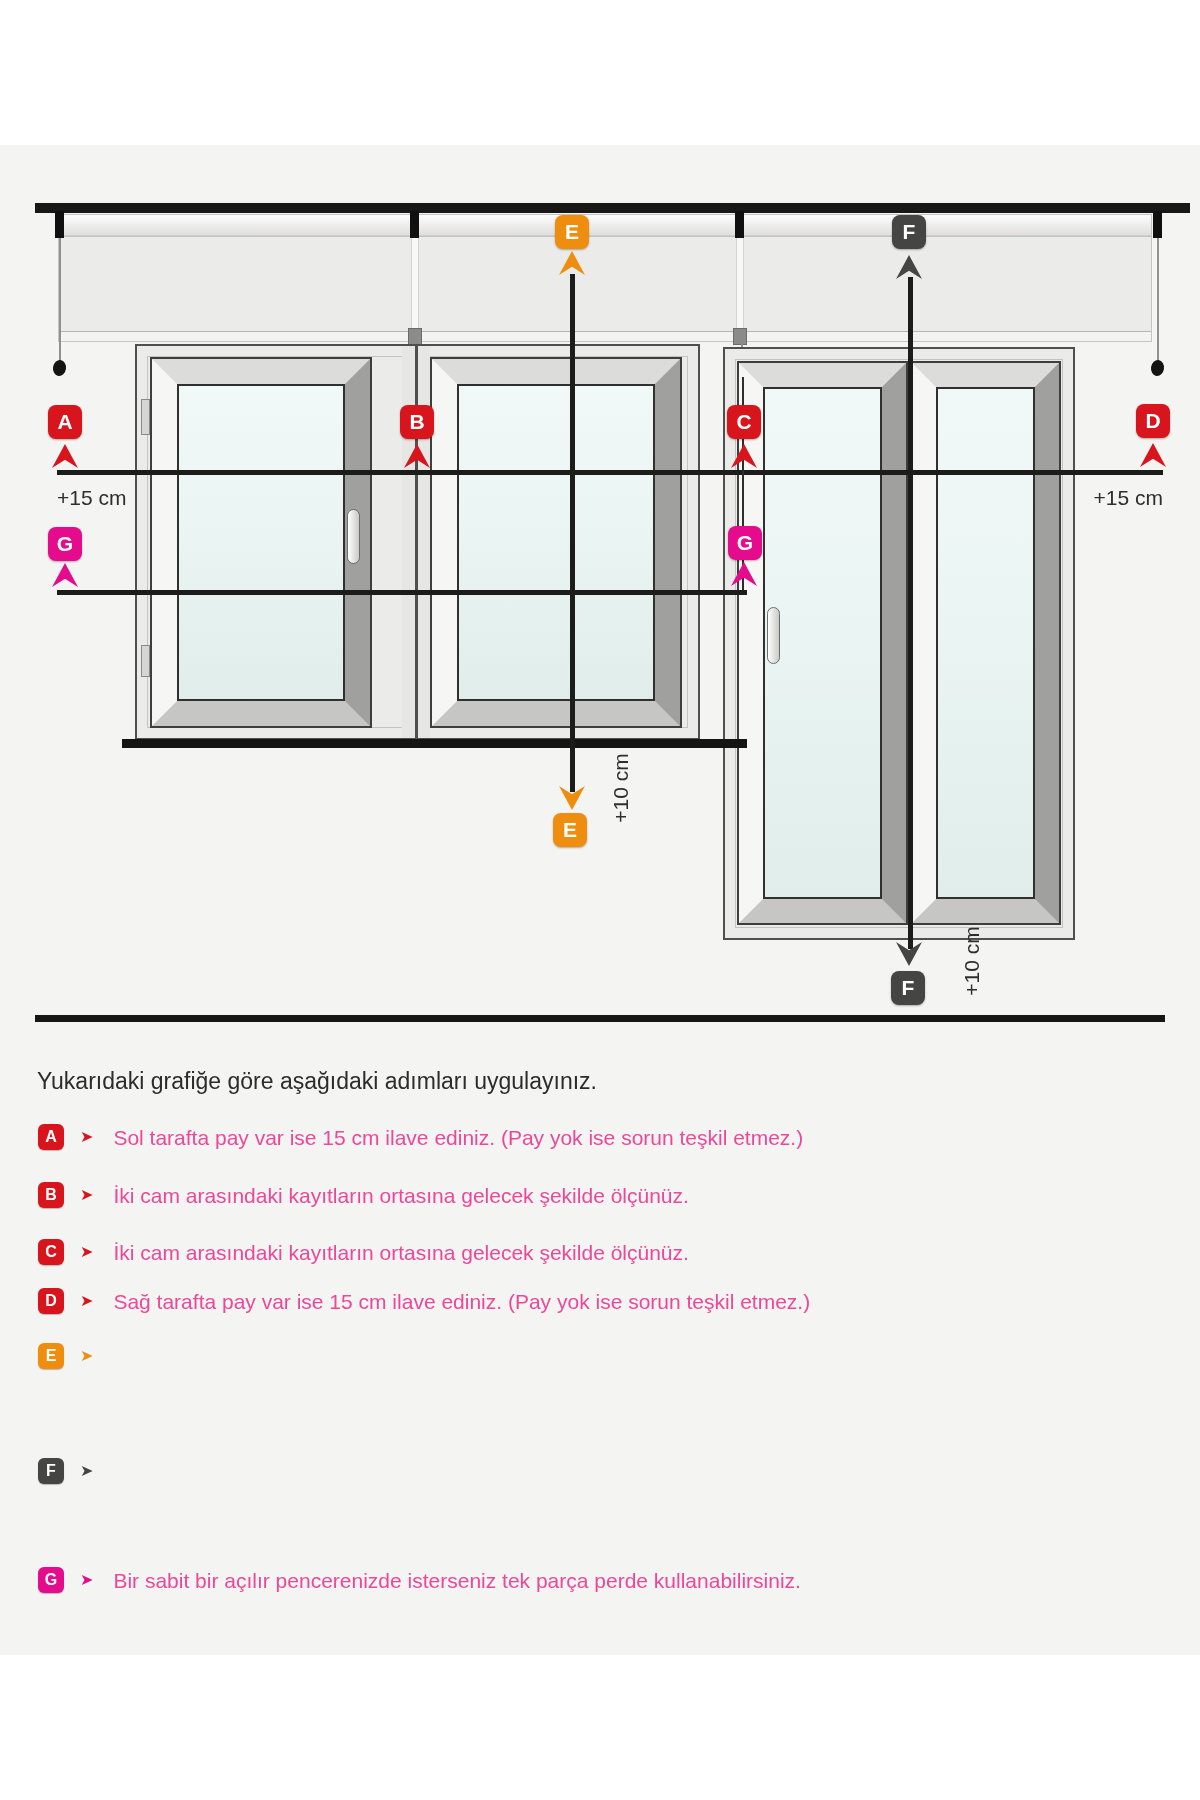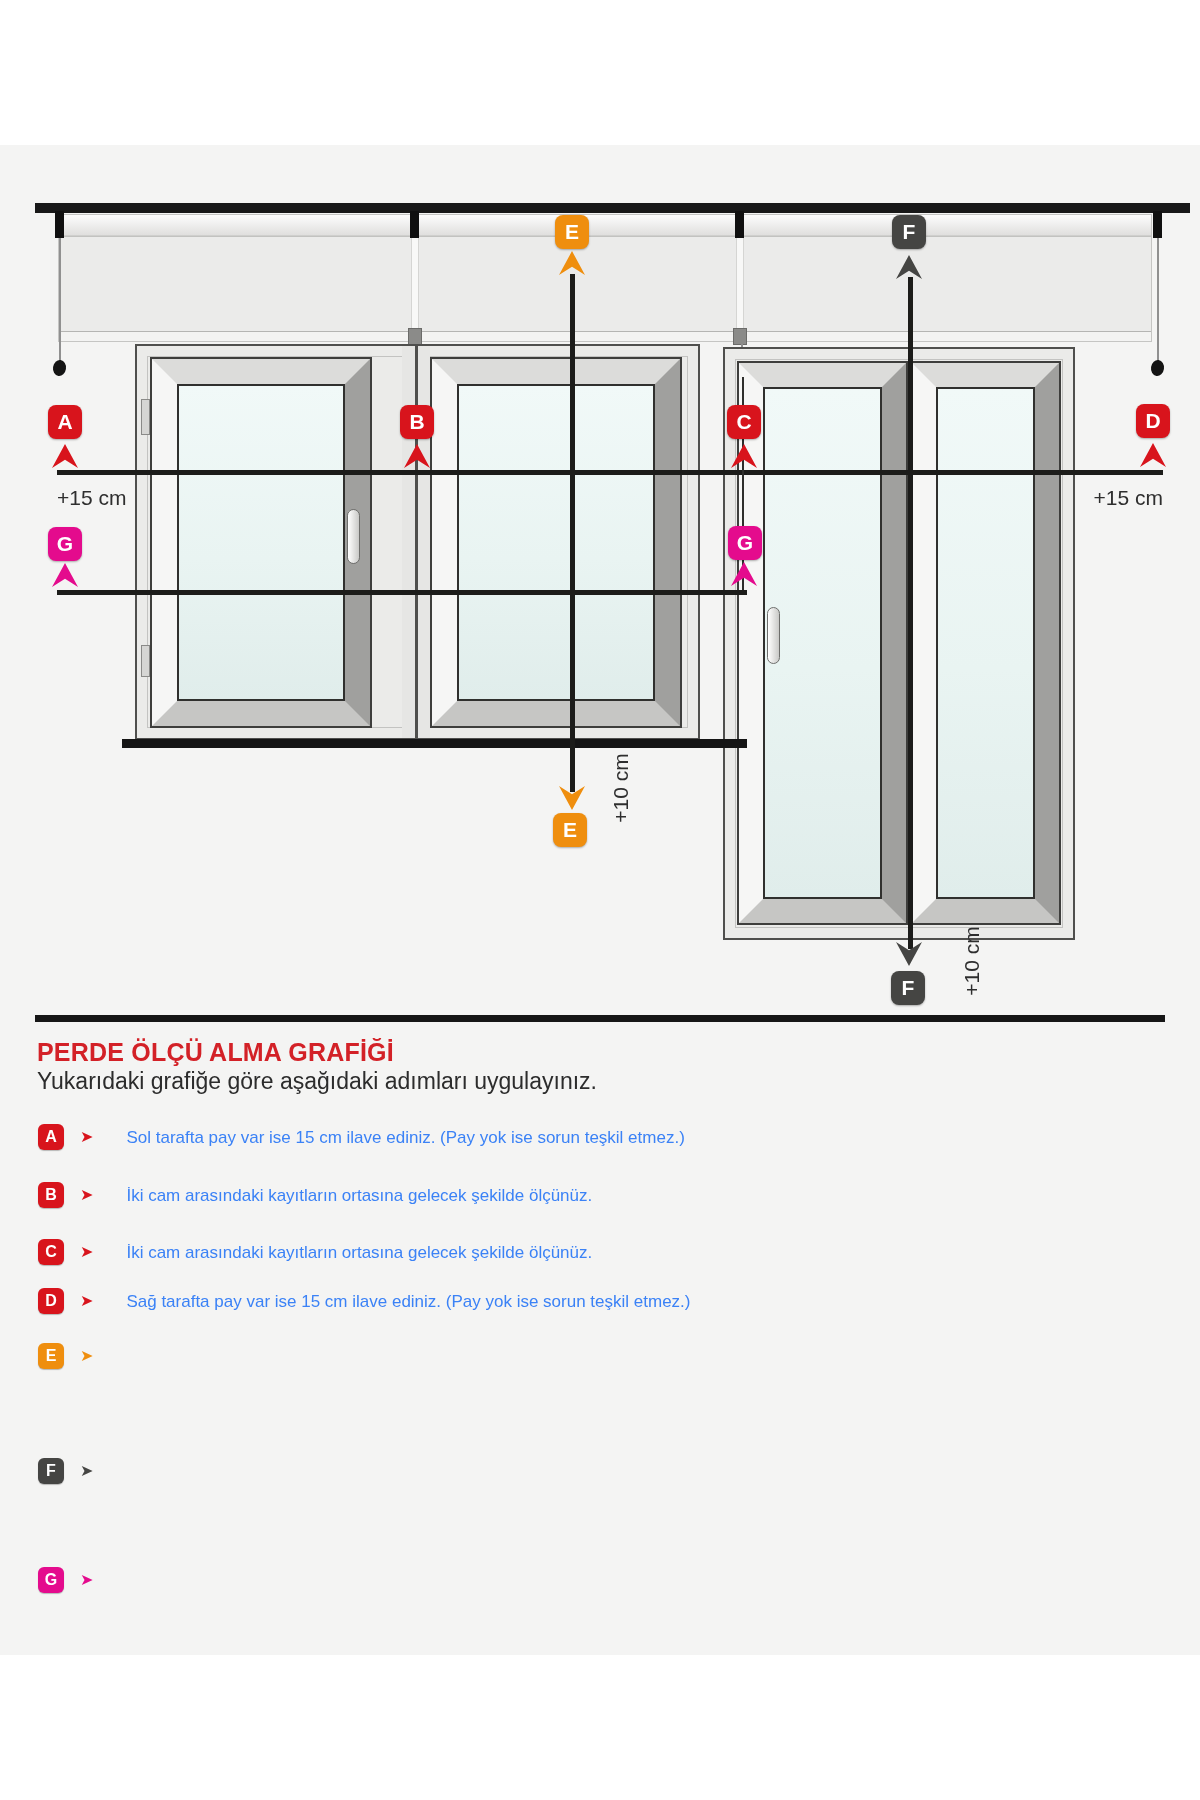--- a/index.html
+++ b/index.html
@@ -52,21 +52,21 @@
   
   .dim{font-size:21px;color:#2e2e2e;z-index:25;}
   .rot{width:100px;height:22px;text-align:center;transform:rotate(-90deg);}
   
   .divider{left:35px;top:1015px;width:1130px;height:7px;background:#161616;}
   .ltitle{left:37px;top:1038px;font-size:25px;font-weight:bold;color:#d32127;letter-spacing:.2px;}
   .lsub{left:37px;top:1068px;font-size:23px;color:#2c2c2c;}
   .lrow{position:absolute;left:38px;width:1120px;display:flex;align-items:flex-start;}
   .lbadge{flex:none;width:26px;height:26px;border-radius:6px;color:#fff;font-weight:bold;font-size:16px;line-height:26px;text-align:center;box-shadow:0 1px 1px rgba(0,0,0,.25);}
   .larrow{flex:none;margin:3px 0 0 16px;font-size:16px;line-height:20px;}
-  .ltext{margin-left:33px;font-size:17px;line-height:27px;color:#3b82f6;white-space:pre-line;}
+  .ltext{margin-left:20px;font-size:21px;line-height:27px;color:#ec4899;white-space:pre-line;}
 </style>
 </head>
 <body>
 
 <div id="canvas">
 
   <div class="abs gray-band"></div>
 
   <div class="abs rail"></div>
   <div class="abs railcap" style="left:55px;"></div>
@@ -144,21 +144,20 @@
   <div class="abs mk dark" style="left:891px;top:971px;">F</div>
   <div class="abs mk magenta" style="left:48px;top:527px;">G</div>
   <div class="abs mk magenta" style="left:728px;top:526px;">G</div>
 
   <div class="abs dim" style="left:57px;top:486px;">+15 cm</div>
   <div class="abs dim" style="left:1053px;top:486px;width:110px;text-align:right;">+15 cm</div>
   <div class="abs dim rot" style="left:570px;top:777px;">+10 cm</div>
   <div class="abs dim rot" style="left:921px;top:950px;">+10 cm</div>
 
   <div class="abs divider"></div>
-  <div class="abs ltitle">PERDE ÖLÇÜ ALMA GRAFİĞİ</div>
   <div class="abs lsub">Yukarıdaki grafiğe göre aşağıdaki adımları uygulayınız.</div>
   <div>
       <div class="lrow" style="top: 1124px;">
         <span class="lbadge" style="background: rgb(216, 20, 28);">A</span>
         <span class="larrow" style="color: rgb(216, 20, 28);">➤</span>
         <span class="ltext">Sol tarafta pay var ise 15 cm ilave ediniz. (Pay yok ise sorun teşkil etmez.)</span>
       </div>
       <div class="lrow" style="top: 1182px;">
         <span class="lbadge" style="background: rgb(216, 20, 28);">B</span>
         <span class="larrow" style="color: rgb(216, 20, 28);">➤</span>
@@ -178,16 +177,17 @@
         <span class="lbadge" style="background: rgb(239, 142, 14);">E</span>
         <span class="larrow" style="color: rgb(239, 142, 14);">➤</span>
       </div>
       <div class="lrow" style="top: 1458px;">
         <span class="lbadge" style="background: rgb(69, 69, 67);">F</span>
         <span class="larrow" style="color: rgb(69, 69, 67);">➤</span>
       </div>
       <div class="lrow" style="top: 1567px;">
         <span class="lbadge" style="background: rgb(228, 11, 141);">G</span>
         <span class="larrow" style="color: rgb(228, 11, 141);">➤</span>
+        <span class="ltext">Bir sabit bir açılır pencerenizde isterseniz tek parça perde kullanabilirsiniz.</span>
       </div>
     </div>
 
 </div>
 
 </body></html>

